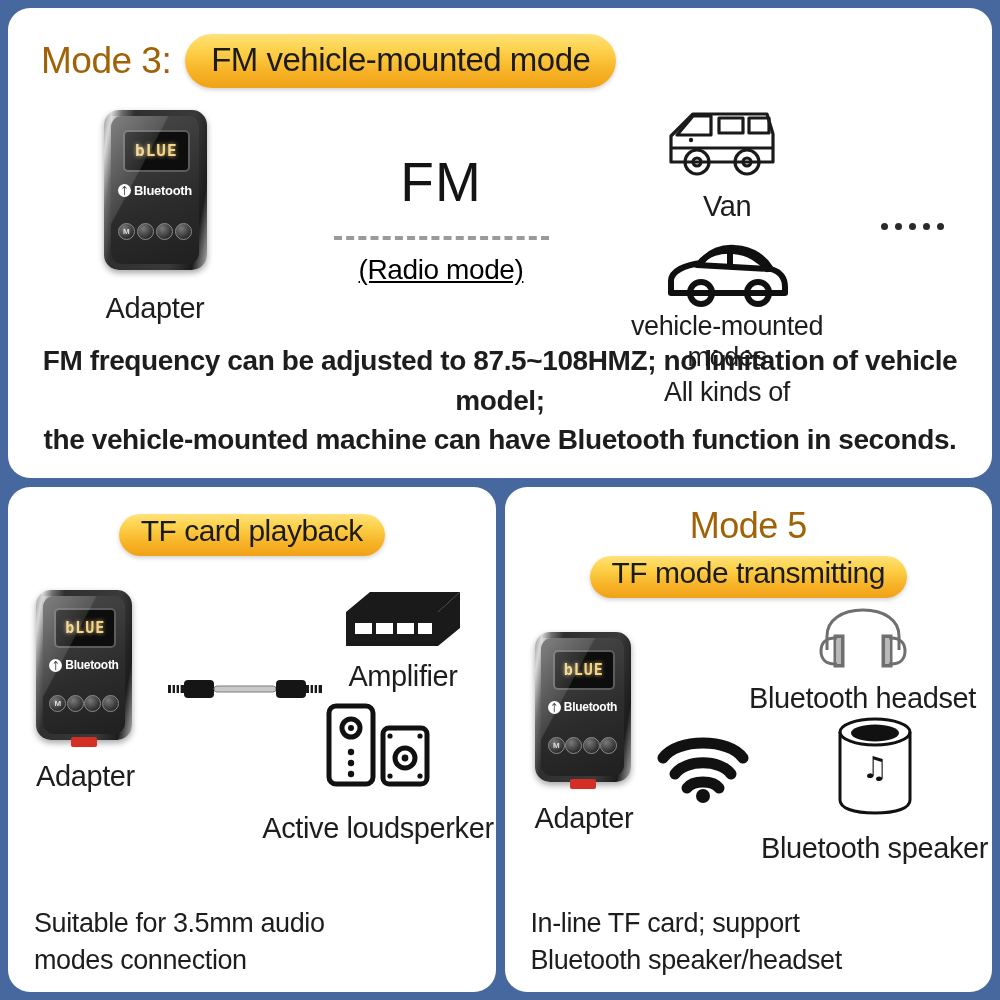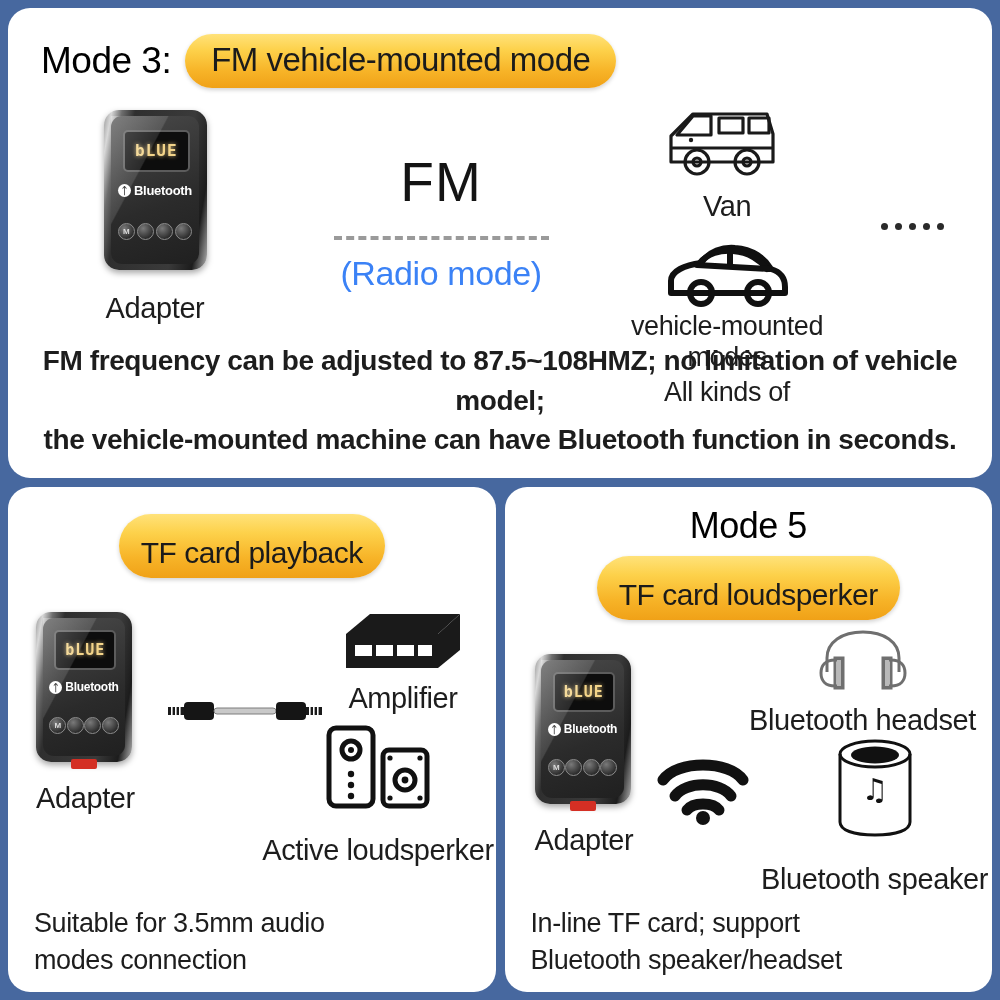--- a/index.html
+++ b/index.html
@@ -32,21 +32,21 @@
 
   
   .m3-header {
     display: flex;
     align-items: center;
     padding: 26px 0 0 33px;
     gap: 14px;
   }
   .mode-label {
     font-size: 37px;
-    color: #000000;
+    color: #a16207;
     letter-spacing: -.5px;
     font-weight: 400;
   }
   .pill {
     display: inline-block;
     padding: 7px 26px 9px;
     border-radius: 999px;
     font-size: 33px;
     color: #1b1b1b;
     letter-spacing: -.5px;
@@ -64,21 +64,21 @@
   .col-adapter { width: 250px; text-align: center; padding-top: 8px; }
   .col-fm { flex: 1; text-align: center; padding-top: 48px; }
   .col-vehicles { width: 370px; display: flex; padding-top: 2px; }
 
   .fm-big { font-size: 55px; color: #141414; letter-spacing: 1px; }
   .fm-dash {
     margin: 22px auto 14px;
     width: 215px; height: 0;
     border-top: 4px dashed #9a9a9a;
   }
-  .fm-sub { font-size: 34px; color: #3b82f6; letter-spacing: -.4px; }
+  .fm-sub { font-size: 28px; color: #000000; letter-spacing: -.4px; text-decoration: underline; }
 
   .caption { font-size: 29px; color: #1d1d1d; letter-spacing: -.4px; }
   .caption-sm { font-size: 27px; color: #1d1d1d; letter-spacing: -.4px; }
 
   .veh-col { width: 250px; text-align: center; }
   .dots-col {
     flex: 1;
     display: flex; align-items: center; justify-content: center;
     padding-bottom: 60px;
   }
@@ -93,21 +93,21 @@
     line-height: 1.42;
     color: #1d1d1d;
     letter-spacing: -.4px;
     padding: 0 26px;
     font-weight: bold;
   }
 
   
   .bc-head { text-align: center; padding-top: 18px; }
   .bc-head .mode-label { font-size: 36px; display: block; }
-  .bc-head .pill { margin-top: 9px; font-size: 30px; padding: 22px 22px 8px; }
+  .bc-head .pill { margin-top: 9px; font-size: 30px; padding: 0 22px 8px; }
 
   .bc-body { position: relative; height: 300px; margin-top: 6px; }
   .abs { position: absolute; }
 
   .bc-foot {
     position: absolute;
     left: 26px; right: 12px; bottom: 14px;
     font-size: 27px;
     line-height: 1.35;
     color: #1d1d1d;
@@ -379,21 +379,21 @@
 
       <div class="bc-foot">
         <div>Suitable for 3.5mm audio</div>
         <div>modes connection</div>
       </div>
     </section>
 
     <section class="card card-bottom">
       <div class="bc-head">
         <span class="mode-label">Mode 5</span>
-        <span class="pill">TF card loudsperker</span>
+        <span class="pill">TF mode transmitting</span>
       </div>
 
       <div class="bc-body">
 
         <div class="abs" style="left:30px; top:28px;">
           <div class="device small">
             <div class="dev-shell"></div>
             <div class="dev-face">
               <div class="dev-screen">
                 <span class="lcd">bLUE</span>
@@ -441,21 +441,21 @@
 
         <div class="abs" style="left:255px; top:110px; width:230px; text-align:center;">
           <svg class="icon-center" width="86" height="104" viewBox="0 0 86 104">
             <g stroke="#111" stroke-width="3" fill="none">
               <path d="M8 18 L8 86 C8 94 21 99 43 99 C65 99 78 94 78 86 L78 18"></path>
               <ellipse cx="43" cy="18" rx="35" ry="13"></ellipse>
             </g>
             <ellipse cx="43" cy="19" rx="24" ry="8.5" fill="#111"></ellipse>
             <text x="43" y="64" font-family="DejaVu Sans, sans-serif" font-size="30" fill="#111" text-anchor="middle">♫</text>
           </svg>
-          <div class="caption" style="margin-top:23px">Bluetooth speaker</div>
+          <div class="caption" style="margin-top:14px">Bluetooth speaker</div>
         </div>
       </div>
 
       <div class="bc-foot">
         <div>In-line TF card; support</div>
         <div>Bluetooth speaker/headset</div>
       </div>
     </section>
 
   </div>

